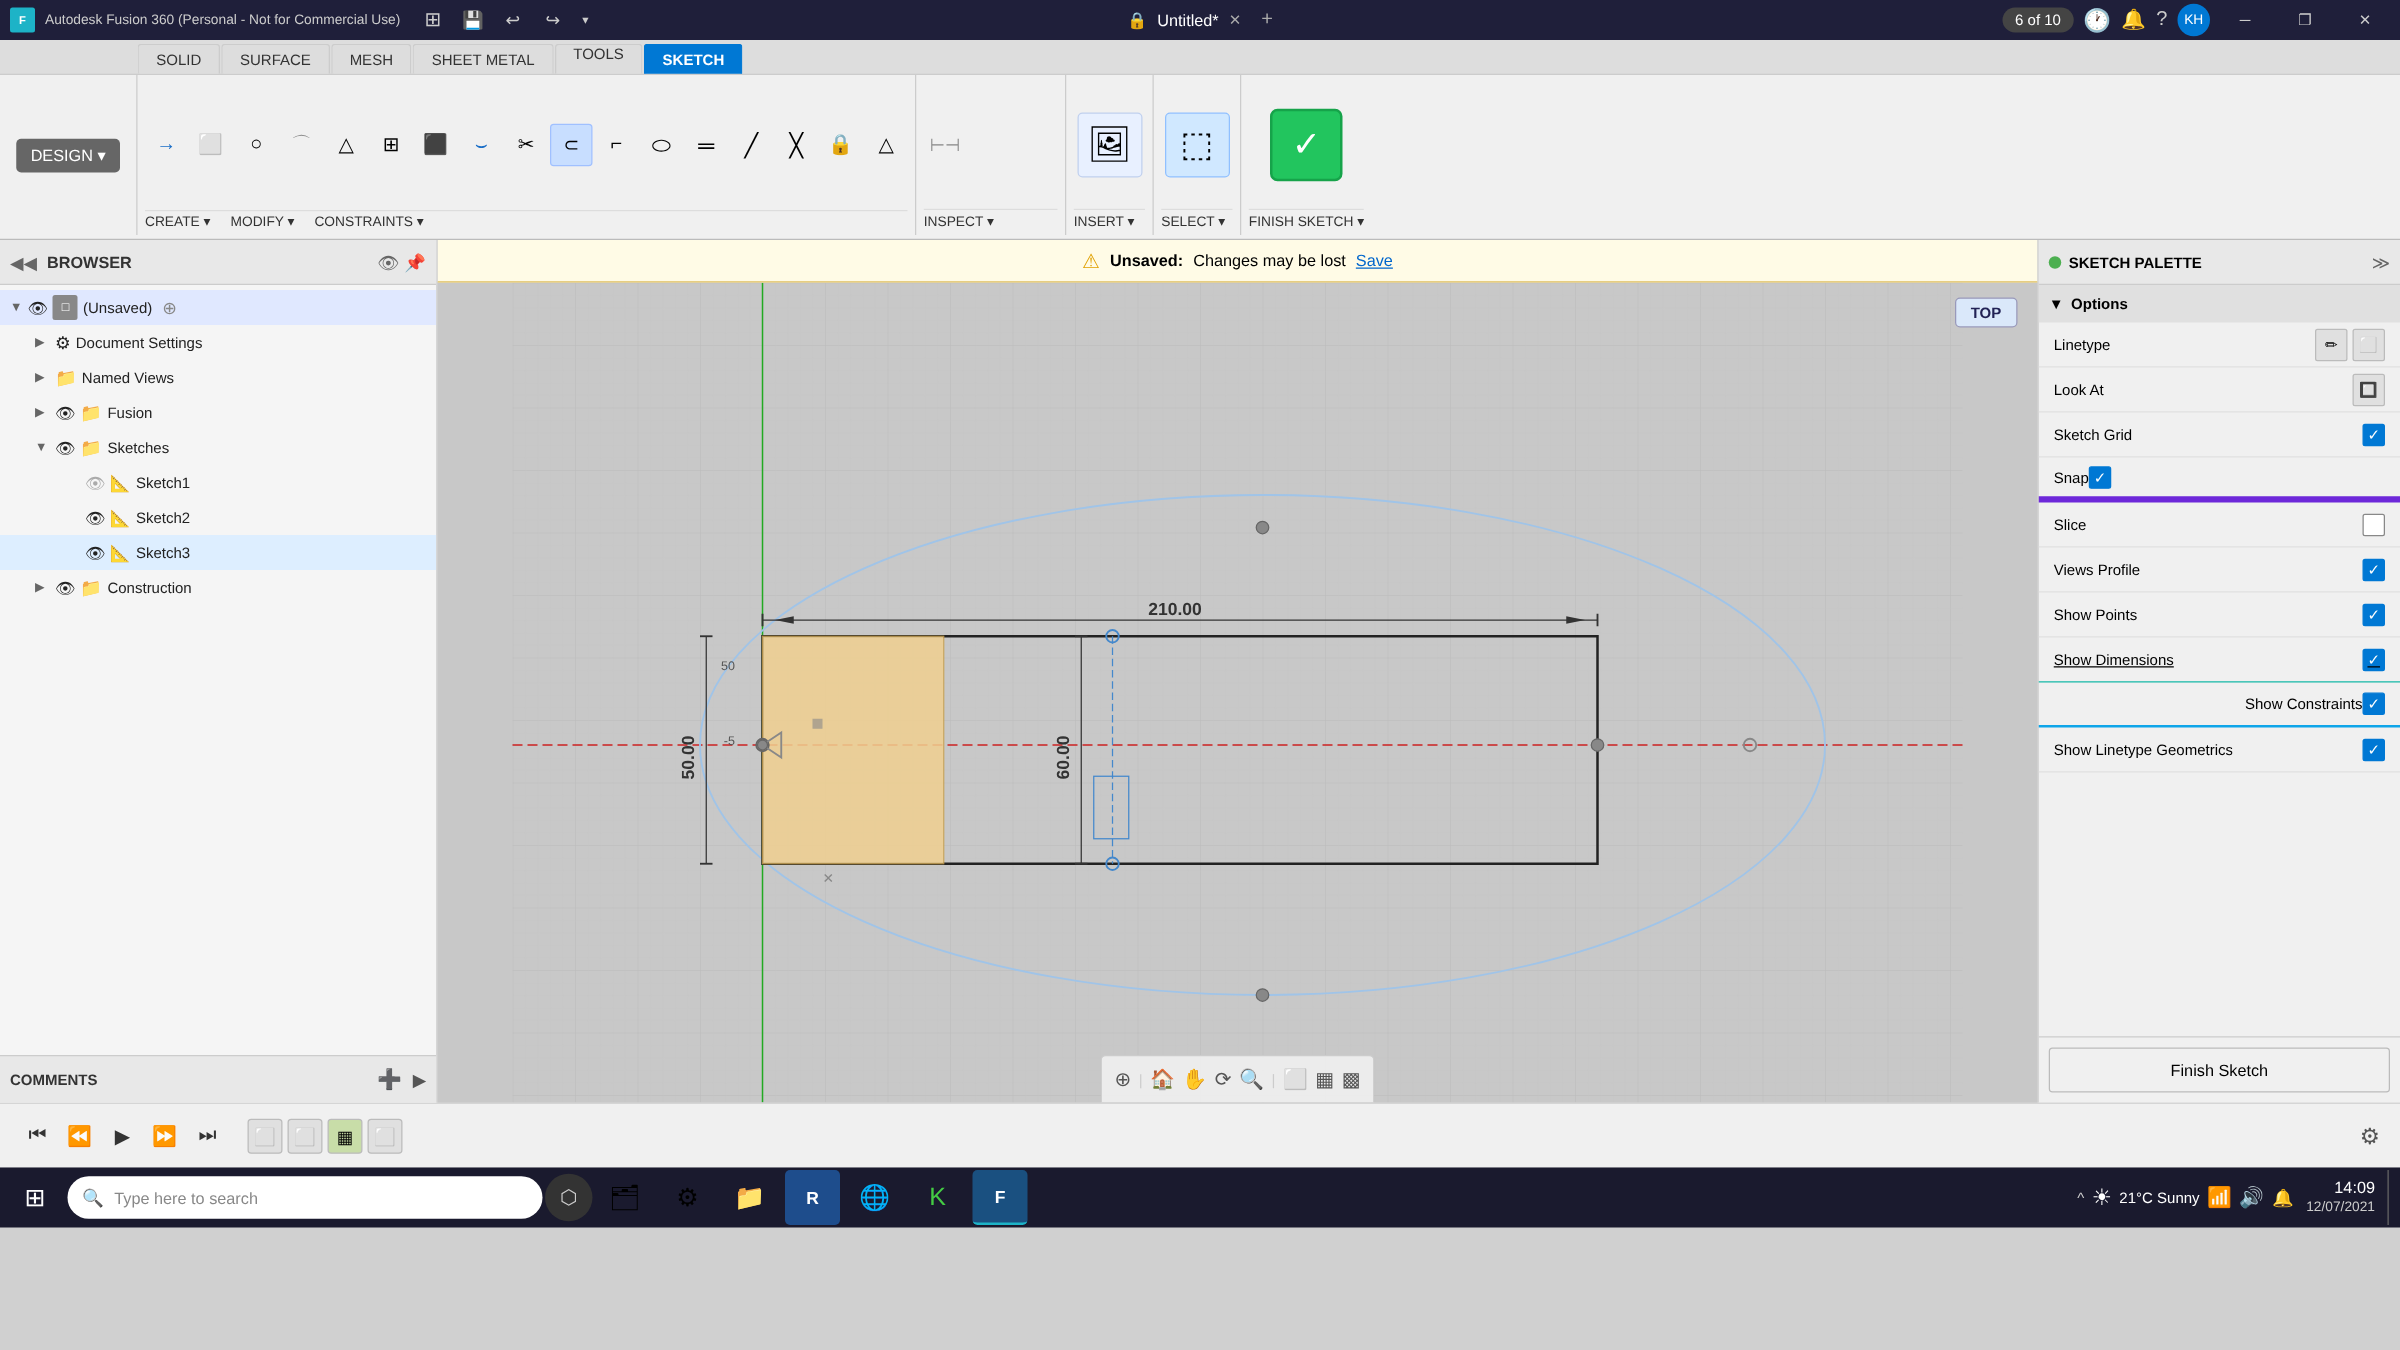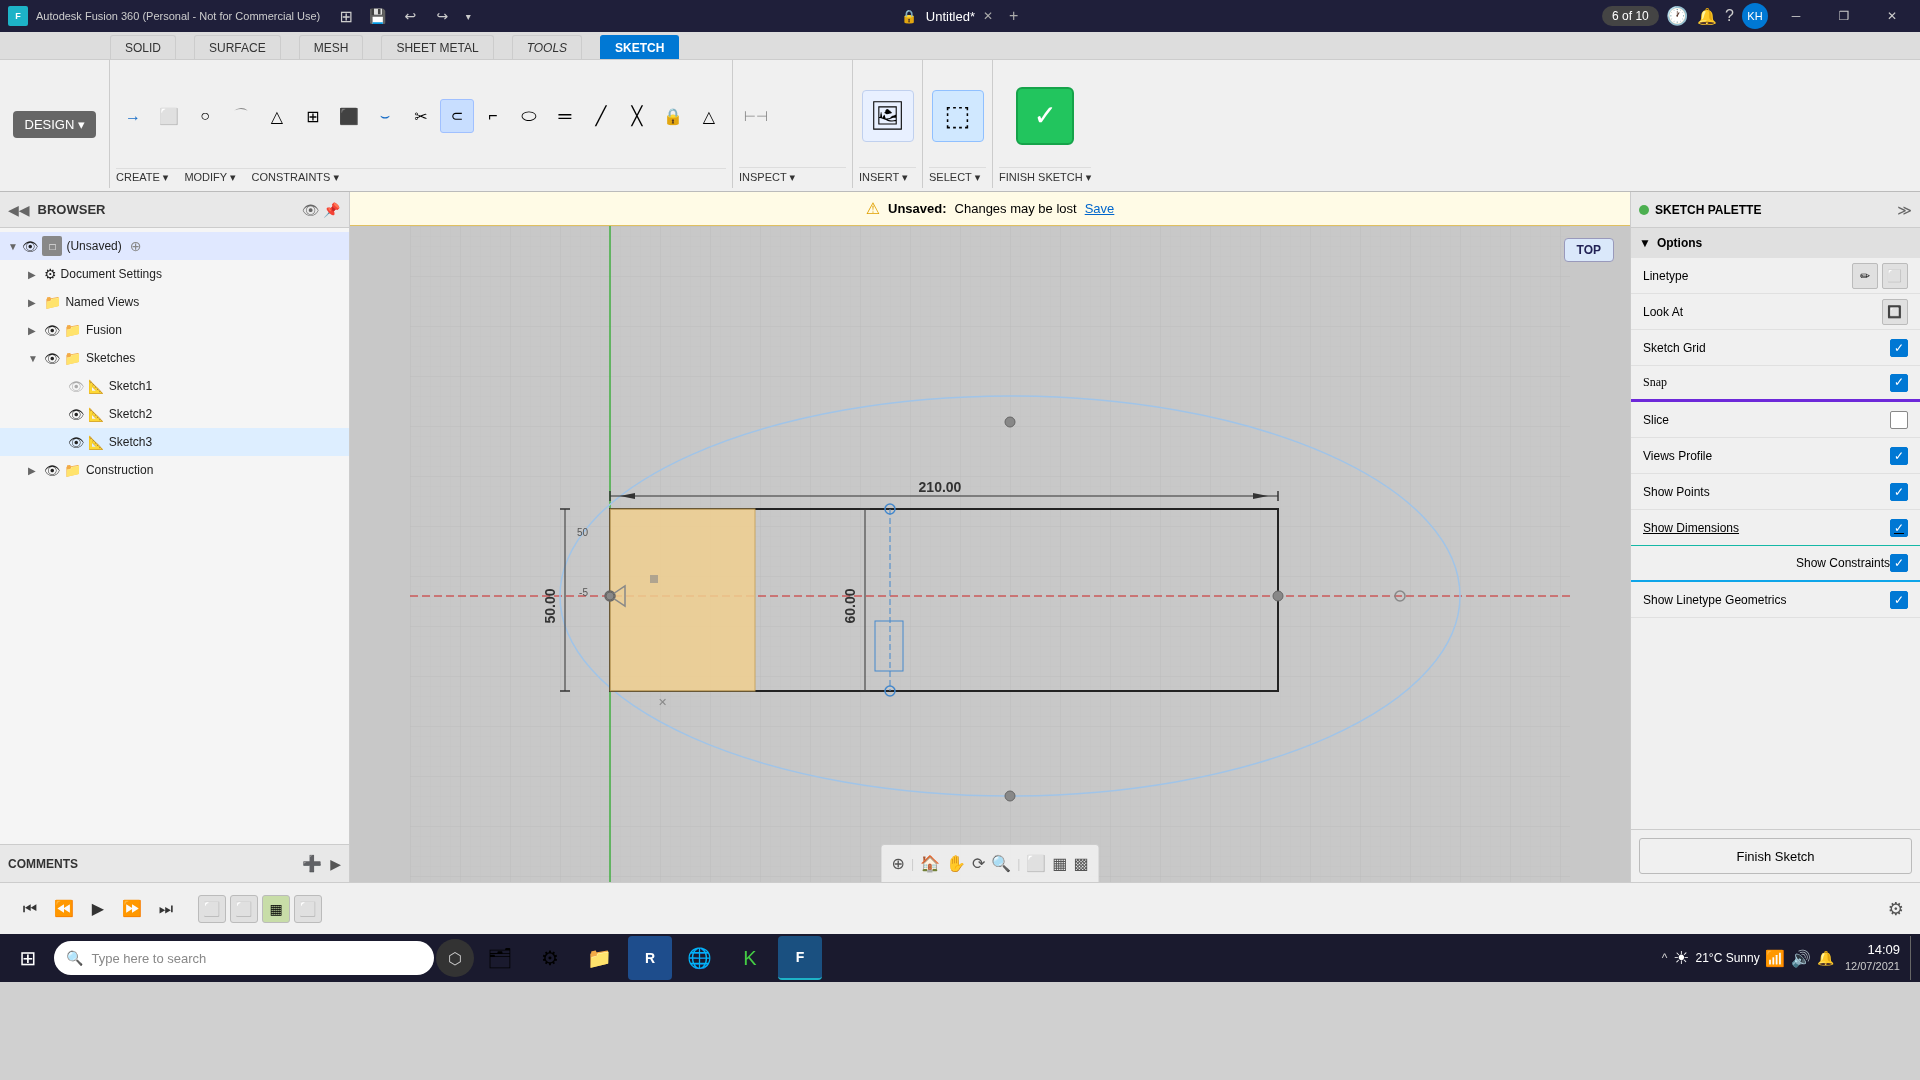--- a/index.html
+++ b/index.html
@@ -219,34 +219,34 @@
       <span>KH</span>
     </div>
     <button class="win-btn" style="background:transparent;border:none;color:#ccc;cursor:pointer;width:40px;height:32px;font-size:12px;">─</button>
     <button class="win-btn" style="background:transparent;border:none;color:#ccc;cursor:pointer;width:40px;height:32px;font-size:12px;">❐</button>
     <button class="win-btn close" style="background:transparent;border:none;color:#ccc;cursor:pointer;width:40px;height:32px;font-size:12px;">✕</button>
   </div>
 </div>
 
 <div id="ribbon" style="background:#f0f0f0; height:160px; border-bottom:1px solid #bbb; position:relative;">
 
-  <div id="ribbon-tabs" style="height:28px; background:#ddd; display:flex; align-items:flex-end; padding-left:110px; gap:18px;">
+  <div id="ribbon-tabs" style="height:28px; background:#ddd; display:flex; align-items:flex-end; padding-left:110px; gap:1px;">
     <div style="height:24px; padding:0 14px; display:flex; align-items:center; font-size:12px; cursor:pointer; background:#ddd; border:1px solid #ccc; border-bottom:none; border-radius:3px 3px 0 0; color:#333;">
       <span>SOLID</span>
     </div>
     <div style="height:24px; padding:0 14px; display:flex; align-items:center; font-size:12px; cursor:pointer; background:#ddd; border:1px solid #ccc; border-bottom:none; border-radius:3px 3px 0 0; color:#333;">
       <span>SURFACE</span>
     </div>
     <div style="height:24px; padding:0 14px; display:flex; align-items:center; font-size:12px; cursor:pointer; background:#ddd; border:1px solid #ccc; border-bottom:none; border-radius:3px 3px 0 0; color:#333;">
       <span>MESH</span>
     </div>
     <div style="height:24px; padding:0 14px; display:flex; align-items:center; font-size:12px; cursor:pointer; background:#ddd; border:1px solid #ccc; border-bottom:none; border-radius:3px 3px 0 0; color:#333;">
       <span>SHEET METAL</span>
     </div>
-    <div style="height:24px; padding:0 14px; display:flex; align-items:center; font-size:12px; cursor:pointer; background:#ddd; border:1px solid #ccc; border-bottom:none; border-radius:3px 3px 0 0; color:#333;font-style:italic;">
+    <div style="height:24px; padding:0 14px; display:flex; font-size:12px; cursor:pointer; background:#ddd; border:1px solid #ccc; border-bottom:none; border-radius:3px 3px 0 0; color:#333;">
       <span>TOOLS</span>
     </div>
     <div style="height:24px; padding:0 14px; display:flex; align-items:center; font-size:12px; cursor:pointer; background:#0078d4; border:1px solid #0078d4; border-bottom:none; border-radius:3px 3px 0 0; color:#fff; font-weight:bold;">
       <span>SKETCH</span>
     </div>
   </div>
 
   <div style="display:flex; height:128px; align-items:stretch;">
 
     <div id="design-section" style="width:110px; display:flex; align-items:center; justify-content:center; border-right:1px solid #ccc;">
@@ -560,21 +560,21 @@
       <div style="display:flex; gap:4px;">
         <button style="width:26px;height:26px;background:#e0e0e0;border:1px solid #bbb;border-radius:2px;cursor:pointer;font-size:12px;">🔲</button>
       </div>
     </div>
 
     <div class="sp-row" style="height:36px; display:flex; align-items:center; padding:0 12px; justify-content:space-between; border-bottom:1px solid #e0e0e0; font-size:12px;">
       <span>Sketch Grid</span>
       <div class="sp-checkbox checked" style="width:18px;height:18px;background:#0078d4;border:1px solid #0078d4;border-radius:2px;display:flex;align-items:center;justify-content:center;color:#fff;font-size:12px;cursor:pointer;">✓</div>
     </div>
 
-    <div class="sp-row" style="height:36px; display:flex; align-items:center; padding:0 12px; justify-content:space-between; border-bottom:3px solid #6d28d9; font-size:12px;font-family:Liberation Serif, serif;">
+    <div class="sp-row" style="height:36px; display:flex; align-items:center; padding:0 12px; justify-content:flex-start; border-bottom:5px solid #6d28d9; font-size:12px;">
       <span>Snap</span>
       <div class="sp-checkbox checked" style="width:18px;height:18px;background:#0078d4;border:1px solid #0078d4;border-radius:2px;display:flex;align-items:center;justify-content:center;color:#fff;font-size:12px;cursor:pointer;">✓</div>
     </div>
 
     <div class="sp-row" style="height:36px; display:flex; align-items:center; padding:0 12px; justify-content:space-between; border-bottom:1px solid #e0e0e0; font-size:12px;">
       <span>Slice</span>
       <div class="sp-checkbox unchecked" style="width:18px;height:18px;background:#fff;border:1px solid #888;border-radius:2px;cursor:pointer;"></div>
     </div>
 
     <div class="sp-row" style="height:36px; display:flex; align-items:center; padding:0 12px; justify-content:space-between; border-bottom:1px solid #e0e0e0; font-size:12px;">

